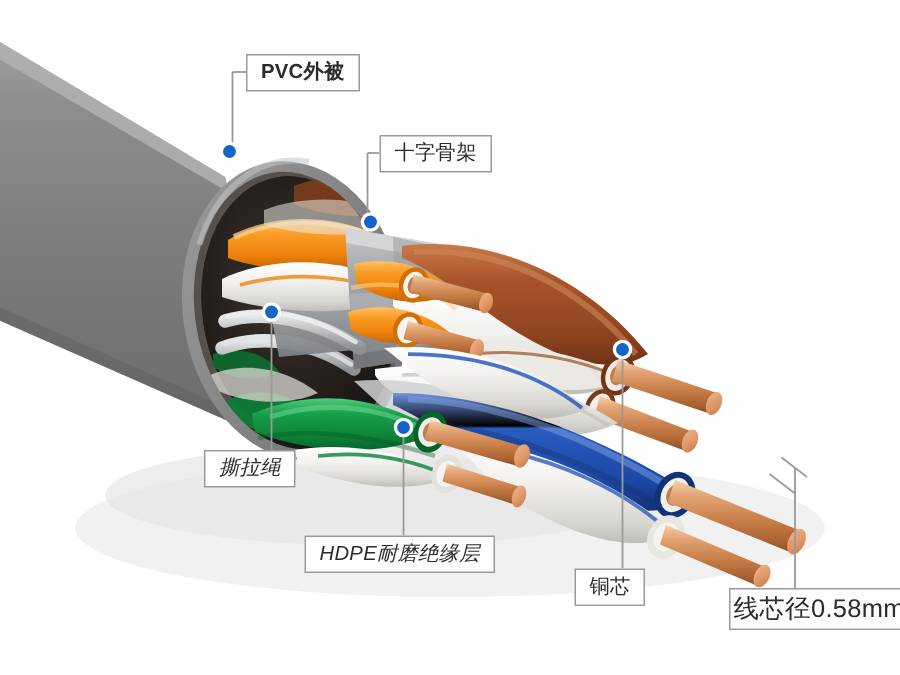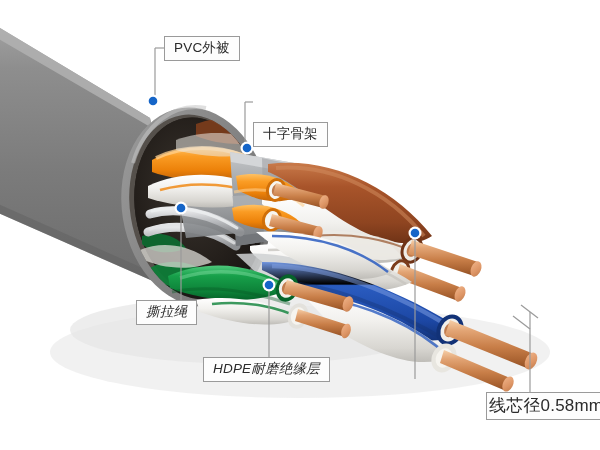--- a/index.html
+++ b/index.html
@@ -323,24 +323,25 @@
         <circle cx="269" cy="285" r="6.5" fill="#ffffff"></circle>
         <circle cx="269" cy="285" r="4.3" fill="#1565c8"></circle>
       </g>
       <g>
         <circle cx="415" cy="233" r="6.5" fill="#ffffff"></circle>
         <circle cx="415" cy="233" r="4.3" fill="#1565c8"></circle>
       </g>
     </g>
   </svg>
 
-  <div class="label-box" style="left:164px;top:36px;">PVC外被</div>
-
-  <div class="label-box" style="left:253px;top:90px;margin-top:32px;">十字骨架</div>
+  <div class="label-box" style="left:164px;top:36px;font-weight:bold;">PVC外被</div>
+
+  <div class="label-box" style="left:253px;top:90px;">十字骨架</div>
 
   <div class="label-box" style="left:136px;top:300px;font-style:italic;">撕拉绳</div>
 
   <div class="label-box" style="left:203px;top:357px;font-style:italic;">HDPE耐磨绝缘层</div>
 
+  <div class="label-box" style="left:383px;top:379px;">铜芯</div>
 
   <div class="label-box small" style="left:486px;top:392px;">线芯径0.58mm</div>
 
 </div>
 
 </body></html>

